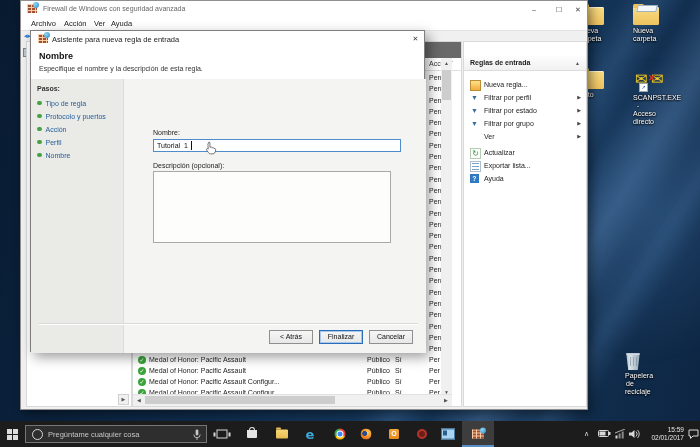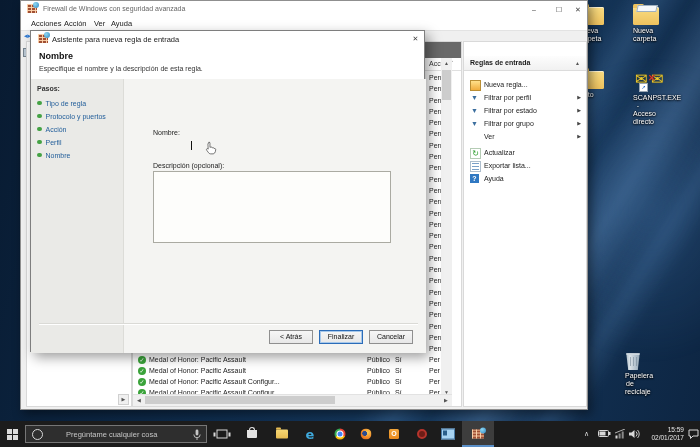--- a/index.html
+++ b/index.html
@@ -128,21 +128,21 @@
 
   
   .cursor{position:absolute;left:203px;top:140px;width:15px;height:16px;z-index:60;}
 
   
   .tbar{position:absolute;left:0;top:421px;width:700px;height:26px;background:#1c1c1c;z-index:70;}
   .tstart{position:absolute;left:0;top:0;width:24px;height:26px;}
   .tstart svg{position:absolute;left:7px;top:8px;}
   .tsearch{position:absolute;left:25px;top:4px;width:182px;height:18px;background:#2e2e2e;border:1px solid #767676;box-sizing:border-box;}
   .cort{position:absolute;left:6px;top:3px;width:9px;height:9px;border:1.4px solid #d8d8d8;border-radius:50%;}
-  .stxt{position:absolute;left:22px;top:4px;font-size:7.5px;color:#c6c6c6;margin-left:18px;}
+  .stxt{position:absolute;left:22px;top:4px;font-size:7.5px;color:#c6c6c6;}
   .mic{position:absolute;right:5px;top:3px;}
   .tapp{position:absolute;top:0;width:28px;height:26px;}
   .tapp .c{position:absolute;left:50%;top:50%;transform:translate(-50%,-50%);}
   .active{background:#3d3d3d;box-shadow:inset 0 -2px 0 #5a8fc8;}
   .edge-e{font-size:13px;font-weight:bold;color:#3fa9dc;font-family:"DejaVu Sans",sans-serif;}
   .chrome{width:11px;height:11px;border-radius:50%;position:relative;
     background:conic-gradient(#ea4335 0 33%,#fbbc05 0 66%,#34a853 0 100%);}
   .chrome:after{content:'';position:absolute;left:3px;top:3px;width:5px;height:5px;border-radius:50%;
     background:#4285f4;box-shadow:0 0 0 1px #fff;}
   .ffx{width:11px;height:11px;border-radius:50%;
@@ -203,21 +203,21 @@
 
   <div class="mwin">
     <div class="mtitle">
       <span class="brick wicon"></span>
       <span class="mtitletxt">Firewall de Windows con seguridad avanzada</span>
       <span class="wbtn mn">–</span>
       <span class="wbtn mx">☐</span>
       <span class="wbtn cl">✕</span>
     </div>
     <div class="mmenu">
-      <span class="mitem" style="left:10px;">Acciones</span>
+      <span class="mitem" style="left:10px;">Archivo</span>
       <span class="mitem" style="left:43px;">Acción</span>
       <span class="mitem" style="left:73px;">Ver</span>
       <span class="mitem" style="left:90px;">Ayuda</span>
     </div>
     <span class="toolfrag">◂▸</span>
     <span class="treefrag"></span>
 
     <div class="treepanel">
       <span class="treearrow">▶</span>
     </div>
@@ -357,20 +357,21 @@
       <div class="wsteps">
           <div class="wstep"><span class="bullet"></span><span>Tipo de regla</span></div>
           <div class="wstep"><span class="bullet"></span><span>Protocolo y puertos</span></div>
           <div class="wstep"><span class="bullet"></span><span>Acción</span></div>
           <div class="wstep"><span class="bullet"></span><span>Perfil</span></div>
           <div class="wstep"><span class="bullet"></span><span>Nombre</span></div>
         </div>
     </div>
     <div class="dcontent">
       <div class="lblA">Nombre:</div>
+      <input class="nameinput" value="Tutorial_1" style="">
       <span class="caret"></span>
       <div class="lblB">Descripción (opcional):</div>
       <textarea class="desc" style=""></textarea>
     </div>
     <div class="dsep"></div>
     <div class="dbtn btnback">&lt; Atrás</div>
     <div class="dbtn btnfin">Finalizar</div>
     <div class="dbtn btncancel">Cancelar</div>
   </div>
 

